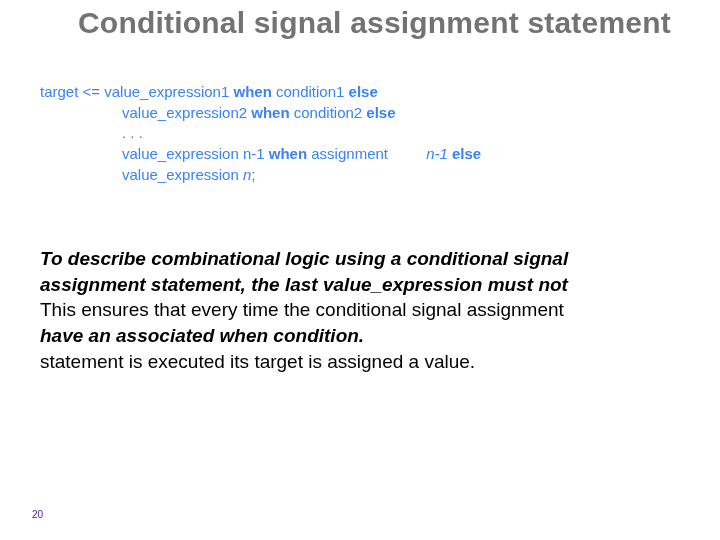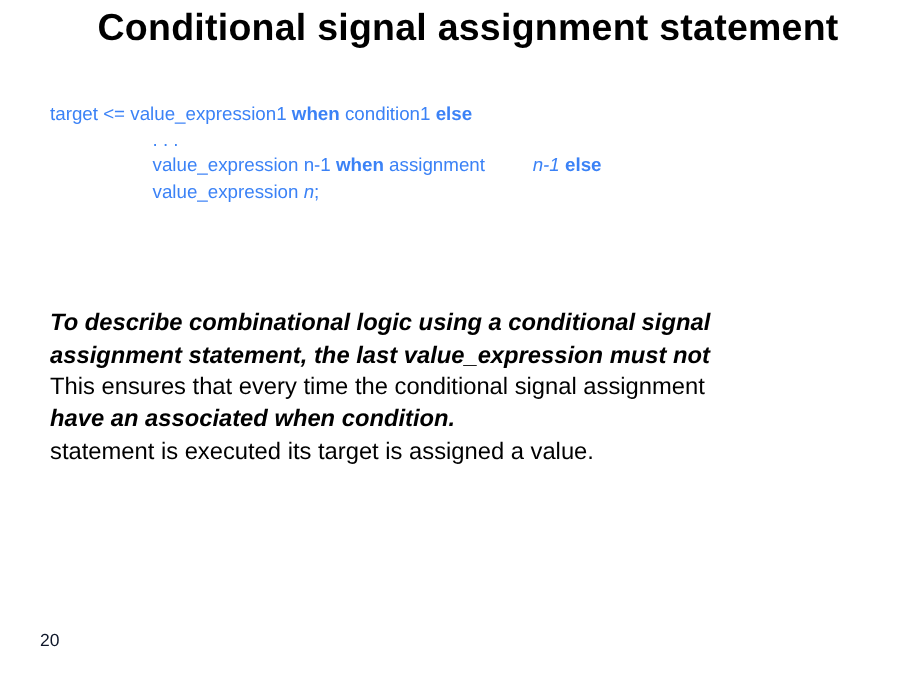--- a/index.html
+++ b/index.html
@@ -16,21 +16,21 @@
     width: 720px;
     height: 540px;
     position: relative;
     box-sizing: border-box;
   }
   .title {
     position: absolute;
     top: 6px;
     left: 78px;
     right: 10px;
-    color: #000000;
+    color: #737373;
     font-size: 30px;
     font-weight: bold;
     font-family: "Comic Sans MS", "Comic Sans", cursive, Arial, sans-serif;
     letter-spacing: 0.2px;
   }
   .syntax-block {
     position: absolute;
     top: 82px;
     left: 40px;
     right: 20px;
@@ -60,34 +60,37 @@
     display: block;
   }
   .bi {
     font-weight: bold;
     font-style: italic;
   }
   .pagenum {
     position: absolute;
     left: 32px;
     bottom: 20px;
-    font-size: 14px;
-    color: #0f172a;
+    font-size: 10px;
+    color: #4c1d95;
   }
 </style>
 </head>
 <body>
 
 <div class="slide">
 
   <div class="title">Conditional signal assignment statement</div>
 
   <div class="syntax-block">
     <div class="syntax-line">
       <span>target &lt;= value_expression1 </span><span class="kw">when</span><span> condition1 </span><span class="kw">else</span>
+    </div>
+    <div class="syntax-line syntax-indent">
+      <span>value_expression2 </span><span class="kw">when</span><span> condition2 </span><span class="kw">else</span>
     </div>
     <div class="syntax-line syntax-indent">. . .</div>
     <div class="syntax-line syntax-indent">
       <span>value_expression n-1 </span><span class="kw">when</span><span> assignment </span><span style="font-style:italic;margin-left:34px;">n-1 </span><span class="kw">else</span>
     </div>
     <div class="syntax-line syntax-indent">
       <span>value_expression </span><span style="font-style:italic;">n</span><span>;</span>
     </div>
   </div>
 

